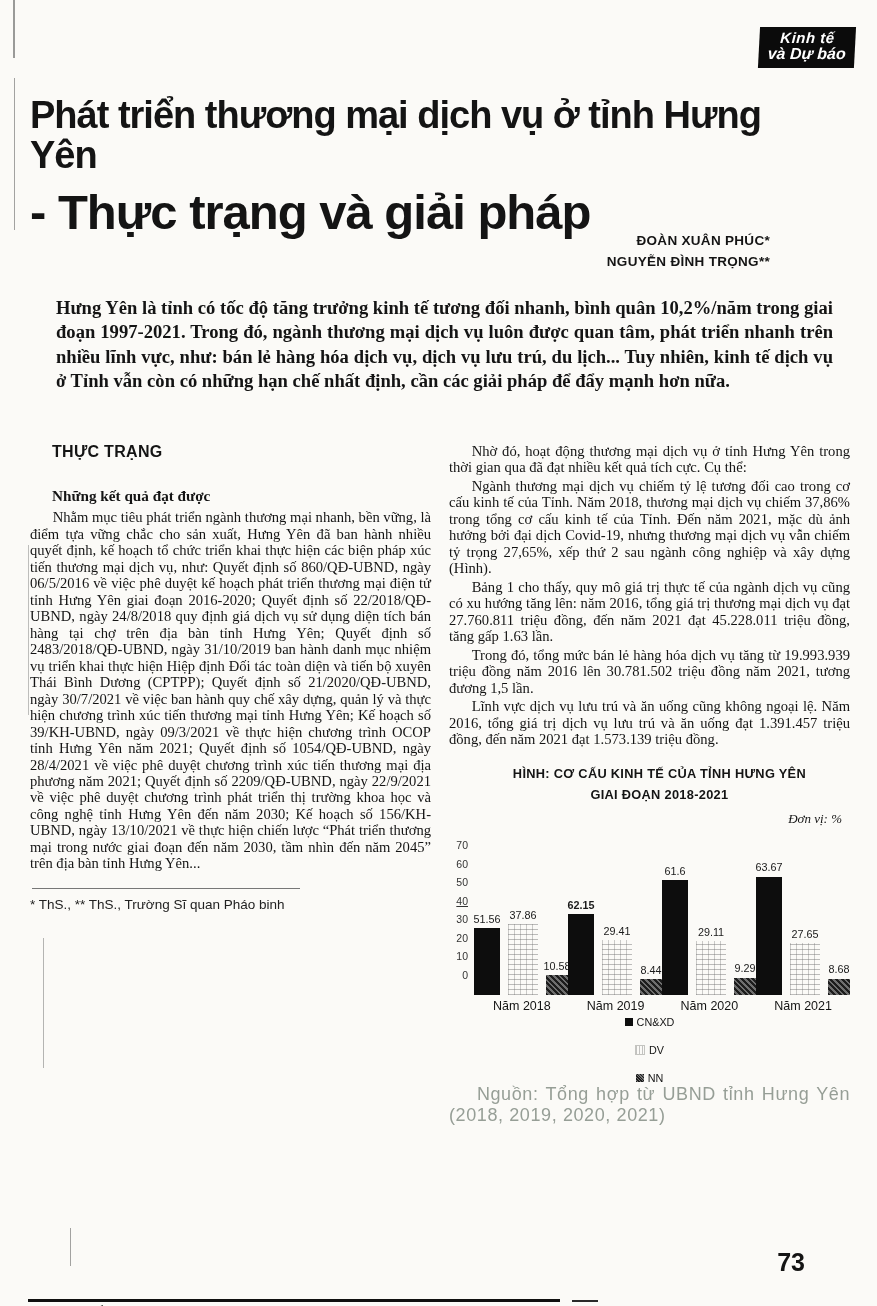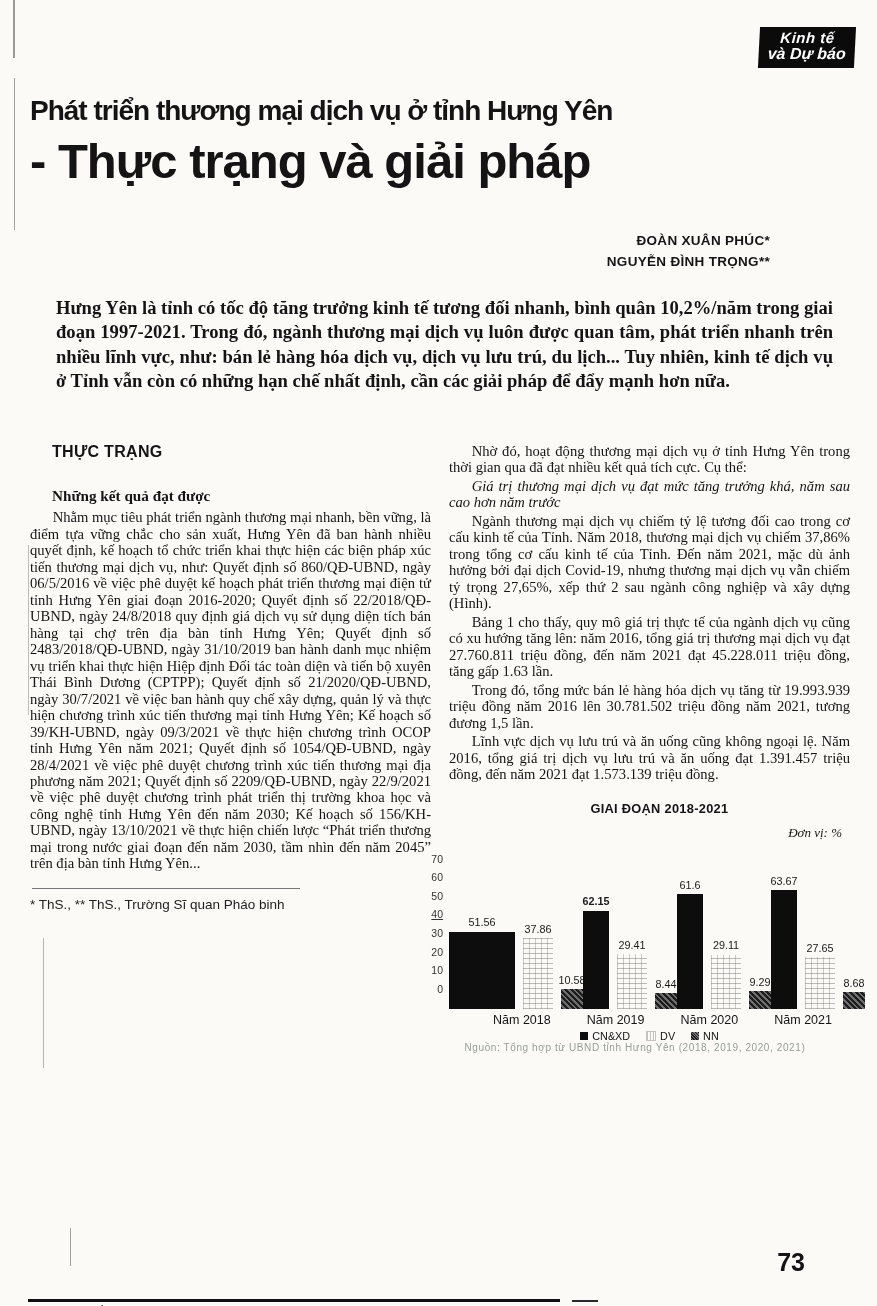--- a/index.html
+++ b/index.html
@@ -25,21 +25,21 @@
     font-family:"Liberation Sans", sans-serif; font-style:italic; font-weight:bold;
     transform:skewX(-3deg);
   }
   .badge .l1{display:block; font-size:15px; letter-spacing:.5px;}
   .badge .l2{display:block; font-size:16px;}
 
   
   .title-block{position:absolute; left:30px; top:96px; width:790px;}
   .title1{
     font-family:"Liberation Sans", sans-serif; font-weight:bold;
-    font-size:28px; letter-spacing:-1px; line-height:1.05;
+    font-size:38px; letter-spacing:-1px; line-height:1.05;
   }
   .title2{
     font-family:"Liberation Sans", sans-serif; font-weight:bold;
     font-size:49px; letter-spacing:-1px; margin-top:12px; line-height:1.0;
   }
   .authors{
     position:absolute; right:107px; top:231px; text-align:right;
     font-family:"Liberation Sans", sans-serif; font-weight:bold; font-size:13.5px;
     line-height:1.55; letter-spacing:.3px;
   }
@@ -91,30 +91,30 @@
   .bar-nn{
     width:22px;
     background:
       repeating-linear-gradient(45deg, #1c1c1c 0 2px, #6e6e6e 2px 4px),
       #333;
   }
   .x-labels{display:flex; margin-left:26px;}
   .xlab{flex:1; text-align:center; font-family:"Liberation Sans", sans-serif; font-size:12.5px; margin-top:4px;}
   .legend{
     display:flex; justify-content:center; gap:16px; margin-top:3px;
-    font-family:"Liberation Sans", sans-serif; font-size:10.8px; align-items:center;
+    font-family:"Liberation Sans", sans-serif; font-size:10.8px; align-items:center;flex-direction:column;
   }
   .legend .item{display:flex; align-items:center; gap:4px;}
   .swatch{width:8px; height:8px; display:inline-block;}
   .sw-cnxd{background:#0d0d0d;}
   .sw-dv{background:repeating-linear-gradient(90deg, rgba(110,110,110,.4) 0 1px, transparent 1px 3px); border:1px solid #c4c4c0;}
   .sw-nn{background:repeating-linear-gradient(45deg, #1c1c1c 0 1px, #777 1px 2px);}
   .fig-source{
     margin-top:14px; text-indent:0; font-family:"Liberation Sans", sans-serif;
-    font-size:10px; color:#969e96; letter-spacing:.6px; filter:blur(.4px);
+    font-size:18px; color:#969e96; letter-spacing:.6px; filter:blur(.4px);
   }
 
   
   .footer-journal{
     position:absolute; left:28px; top:1266px; font-size:13px; color:#3d443d;
     letter-spacing:.4px; filter:blur(.3px);margin-top:36px;
   }
   .page-num{
     position:absolute; right:72px; top:1248px;
     font-family:"Liberation Sans", sans-serif; font-weight:bold; font-size:25px;
@@ -155,56 +155,56 @@
       <div id="left-paras">
           <p>Nhằm mục tiêu phát triển ngành thương mại nhanh, bền vững, là điểm tựa vững chắc cho sản xuất, Hưng Yên đã ban hành nhiều quyết định, kế hoạch tổ chức triển khai thực hiện các biện pháp xúc tiến thương mại dịch vụ, như: Quyết định số 860/QĐ-UBND, ngày 06/5/2016 về việc phê duyệt kế hoạch phát triển thương mại điện tử tỉnh Hưng Yên giai đoạn 2016-2020; Quyết định số 22/2018/QĐ-UBND, ngày 24/8/2018 quy định giá dịch vụ sử dụng diện tích bán hàng tại chợ trên địa bàn tỉnh Hưng Yên; Quyết định số 2483/2018/QĐ-UBND, ngày 31/10/2019 ban hành danh mục nhiệm vụ triển khai thực hiện Hiệp định Đối tác toàn diện và tiến bộ xuyên Thái Bình Dương (CPTPP); Quyết định số 21/2020/QĐ-UBND, ngày 30/7/2021 về việc ban hành quy chế xây dựng, quản lý và thực hiện chương trình xúc tiến thương mại tỉnh Hưng Yên; Kế hoạch số 39/KH-UBND, ngày 09/3/2021 về thực hiện chương trình OCOP tỉnh Hưng Yên năm 2021; Quyết định số 1054/QĐ-UBND, ngày 28/4/2021 về việc phê duyệt chương trình xúc tiến thương mại địa phương năm 2021; Quyết định số 2209/QĐ-UBND, ngày 22/9/2021 về việc phê duyệt chương trình phát triển thị trường khoa học và công nghệ tỉnh Hưng Yên đến năm 2030; Kế hoạch số 156/KH-UBND, ngày 13/10/2021 về thực hiện chiến lược “Phát triển thương mại trong nước giai đoạn đến năm 2030, tầm nhìn đến năm 2045” trên địa bàn tỉnh Hưng Yên...</p>
         </div>
       <hr class="footnote-sep">
       <div class="footnote">* ThS., ** ThS., Trường Sĩ quan Pháo binh</div>
     </div>
 
     <div class="col">
       <div id="right-paras">
           <p>Nhờ đó, hoạt động thương mại dịch vụ ở tỉnh Hưng Yên trong thời gian qua đã đạt nhiều kết quả tích cực. Cụ thể:</p>
-          <p class="italic">Giá trị thương mại dịch vụ đạt mức tăng trưởng khá, năm sau cao hơn năm trước</p>
           <p>Ngành thương mại dịch vụ chiếm tỷ lệ tương đối cao trong cơ cấu kinh tế của Tỉnh. Năm 2018, thương mại dịch vụ chiếm 37,86% trong tổng cơ cấu kinh tế của Tỉnh. Đến năm 2021, mặc dù ảnh hưởng bởi đại dịch Covid-19, nhưng thương mại dịch vụ vẫn chiếm tỷ trọng 27,65%, xếp thứ 2 sau ngành công nghiệp và xây dựng (Hình).</p>
           <p>Bảng 1 cho thấy, quy mô giá trị thực tế của ngành dịch vụ cũng có xu hướng tăng lên: năm 2016, tổng giá trị thương mại dịch vụ đạt 27.760.811 triệu đồng, đến năm 2021 đạt 45.228.011 triệu đồng, tăng gấp 1.63 lần.</p>
           <p>Trong đó, tổng mức bán lẻ hàng hóa dịch vụ tăng từ 19.993.939 triệu đồng năm 2016 lên 30.781.502 triệu đồng năm 2021, tương đương 1,5 lần.</p>
           <p>Lĩnh vực dịch vụ lưu trú và ăn uống cũng không ngoại lệ. Năm 2016, tổng giá trị dịch vụ lưu trú và ăn uống đạt 1.391.457 triệu đồng, đến năm 2021 đạt 1.573.139 triệu đồng.</p>
         </div>
 
       <div class="figure">
+        <p class="fig-title">HÌNH: CƠ CẤU KINH TẾ CỦA TỈNH HƯNG YÊN</p>
         <p class="fig-title">GIAI ĐOẠN 2018-2021</p>
         <div class="fig-unit">Đơn vị: %</div>
 
         <div class="chart">
           <div class="y-axis" id="y-axis">
               <span class="ytick" style="bottom: 143px;">70</span>
               <span class="ytick" style="bottom: 124.429px;">60</span>
               <span class="ytick" style="bottom: 105.857px;">50</span>
               <span class="ytick" style="bottom: 87.2857px; text-decoration: underline;">40</span>
               <span class="ytick" style="bottom: 68.7143px;">30</span>
               <span class="ytick" style="bottom: 50.1429px;">20</span>
               <span class="ytick" style="bottom: 31.5714px;">10</span>
               <span class="ytick" style="bottom: 13px;">0</span>
             </div>
           <div class="plot" id="plot">
               <div class="group">
-                <div class="bar bar-cnxd" style="height: 77px; padding-left: 40px;">
+                <div class="bar bar-cnxd" style="height: 67px;">
                   <span class="val">51.56</span>
                 </div>
                 <div class="bar bar-dv" style="height: 70.3114px;">
                   <span class="val">37.86</span>
                 </div>
                 <div class="bar bar-nn" style="height: 19.6486px;">
                   <span class="val">10.58</span>
                 </div>
               </div>
               <div class="group">
-                <div class="bar bar-cnxd" style="height: 98px; font-weight: bold;">
+                <div class="bar bar-cnxd" style="height: 81px; font-weight: bold;">
                   <span class="val">62.15</span>
                 </div>
                 <div class="bar bar-dv" style="height: 54.6186px;">
                   <span class="val">29.41</span>
                 </div>
                 <div class="bar bar-nn" style="height: 15.6743px;">
                   <span class="val">8.44</span>
                 </div>
               </div>
               <div class="group">

